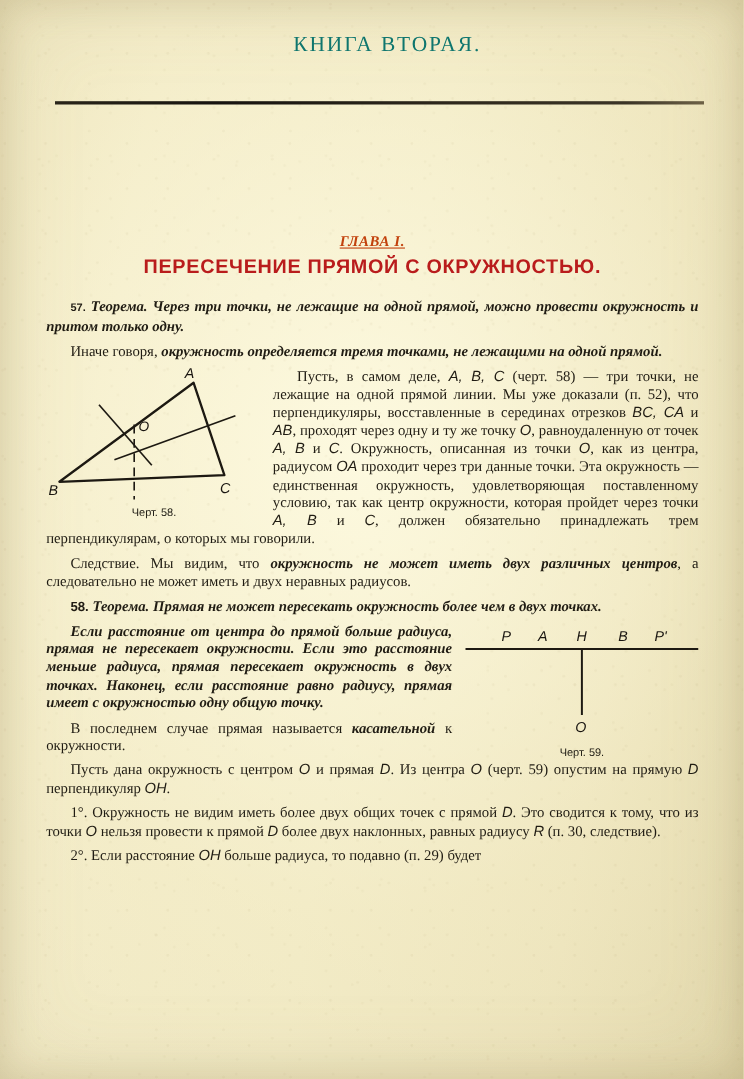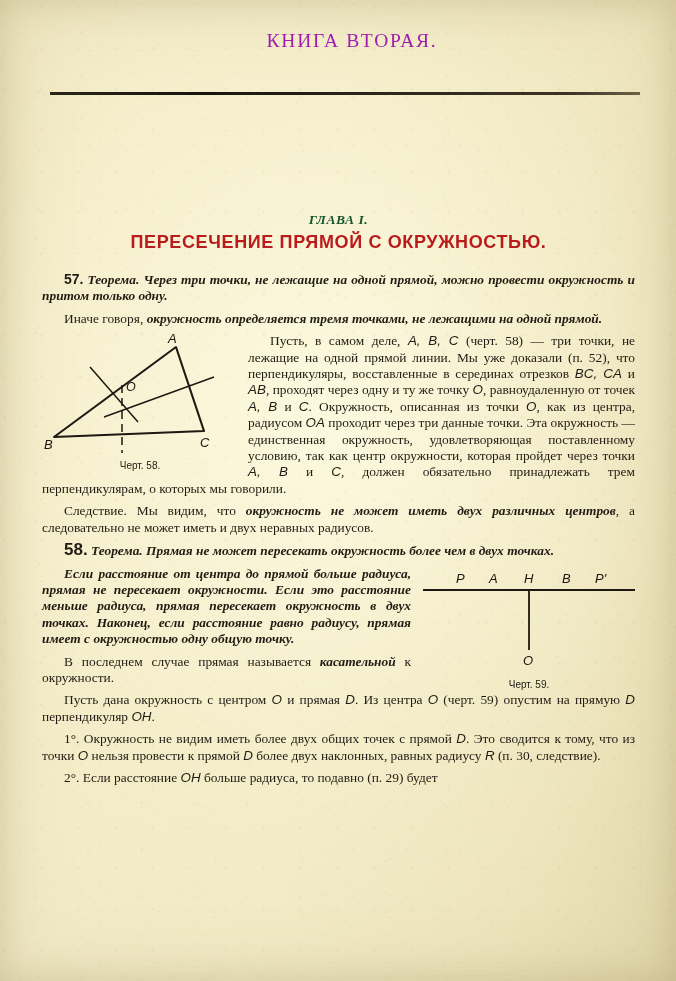--- a/index.html
+++ b/index.html
@@ -53,21 +53,21 @@
     position: absolute;
     inset: 0;
     z-index: 3;
   }
 
   
   .book-head {
     text-align: center;
     letter-spacing: .09em;
     font-size: 19.5px;
-    color: #a21caf;
+    color: #0f766e;
     padding-left: 28px;
   }
   .book-head .l1 { margin-top: 30px; }
   .book-head .l2 { margin-top: 13px; }
   .rule {
     position: absolute;
     left: 50px;
     width: 590px;
     top: 92px;
     height: 3px;
@@ -80,21 +80,22 @@
     left: 42px;
     right: 41px;
     top: 212px;
   }
   .chapter-no {
     text-align: center;
     font-style: italic;
     font-weight: bold;
     font-size: 13.5px;
     letter-spacing: .04em;
-    color: #14532d;
+    color: #c2410c;
+    text-decoration: underline;
   }
   .chapter-title {
     text-align: center;
     font-family: "Liberation Sans", "DejaVu Sans", sans-serif;
     font-weight: bold;
     font-size: 18px;
     letter-spacing: .035em;
     margin-top: 4px;
     color: #b91c1c;
   }
@@ -161,21 +162,21 @@
   <div class="book-head">
     <div class="l1">КНИГА ВТОРАЯ.</div>
   </div>
   <div class="rule"></div>
 
   <div class="content">
 
     <div class="chapter-no">ГЛАВА I.</div>
     <div class="chapter-title">ПЕРЕСЕЧЕНИЕ ПРЯМОЙ С ОКРУЖНОСТЬЮ.</div>
 
-    <p class="ind t57"><span class="sans" style="font-weight:bold;font-style:normal;font-size:14px">57.</span><span>&nbsp;</span><span class="bit">Теорема.</span><span>&nbsp;</span><span class="it">Через три точки, не лежащие на одной прямой, можно провести окружность и притом только одну.</span></p>
+    <p class="ind t57"><span class="sans" style="font-weight:bold;font-style:normal;font-size:10px">57.</span><span>&nbsp;</span><span class="bit">Теорема.</span><span>&nbsp;</span><span class="it">Через три точки, не лежащие на одной прямой, можно провести окружность и притом только одну.</span></p>
 
     <p class="ind mt6"><span>Иначе говоря,</span><span>&nbsp;</span><span class="it">окружность определяется тремя точками, не лежащими на одной прямой.</span></p>
 
     <div class="fig58-wrap">
       <svg class="fig58" viewBox="0 0 196 128">
 
         <path class="ink" d="M12 108 L134 18 L162 102 Z" stroke-width="2.1" stroke-linejoin="round"></path>
 
         <line class="ink" x1="48" y1="38" x2="96" y2="93" stroke-width="1.5"></line>
 
@@ -190,21 +191,21 @@
       </svg>
       <div class="figcap">Черт. 58.</div>
     </div>
 
     <p class="ind mt6"><span>Пусть, в самом деле, </span><span class="math">A, B, C</span><span> (черт. 58) — три точки, не лежащие на одной прямой линии. Мы уже доказали (п. 52), что перпендикуляры, восставленные в серединах отрезков </span><span class="math">BC, CA</span><span> и </span><span class="math">AB</span><span>, проходят через одну и ту же точку </span><span class="math">O</span><span>, равноудаленную от точек </span><span class="math">A, B</span><span> и </span><span class="math">C</span><span>. Окружность, описанная из точки </span><span class="math">O</span><span>, как из центра, радиусом </span><span class="math">OA</span><span> проходит через три данные точки. Эта окружность — единственная окружность, удовлетворяющая поставленному условию, так как центр окружности, которая пройдет через точки </span><span class="math">A, B</span><span> и </span><span class="math">C</span><span>, должен обязательно принадлежать трем перпендикулярам, о которых мы говорили.</span></p>
 
     <div class="clr"></div>
 
     <p class="ind mt6"><span>Следствие.</span><span>&nbsp;</span><span>Мы видим, что </span><span class="it">окружность не может иметь двух различных центров</span><span>, а следовательно не может иметь и двух неравных радиусов.</span></p>
 
-    <p class="ind mt6"><span class="sans" style="font-weight:bold;font-style:normal;font-size:17px">58.</span><span>&nbsp;</span><span class="bit">Теорема.</span><span>&nbsp;</span><span class="it">Прямая не может пересекать окружность более чем в двух точках.</span></p>
+    <p class="ind mt6"><span class="sans" style="font-weight:bold;font-style:normal;font-size:12px">58.</span><span>&nbsp;</span><span class="bit">Теорема.</span><span>&nbsp;</span><span class="it">Прямая не может пересекать окружность более чем в двух точках.</span></p>
 
     <div class="fig59-wrap">
       <svg class="fig59" viewBox="0 0 212 112">
         <line class="ink" x1="0" y1="26" x2="212" y2="26" stroke-width="1.8"></line>
         <line class="ink" x1="106" y1="26" x2="106" y2="86" stroke-width="1.8"></line>
         <text x="33" y="19" font-size="13">P</text>
         <text x="66" y="19" font-size="13">A</text>
         <text x="101" y="19" font-size="13">H</text>
         <text x="139" y="19" font-size="13">B</text>
         <text x="172" y="19" font-size="13">P'</text>

